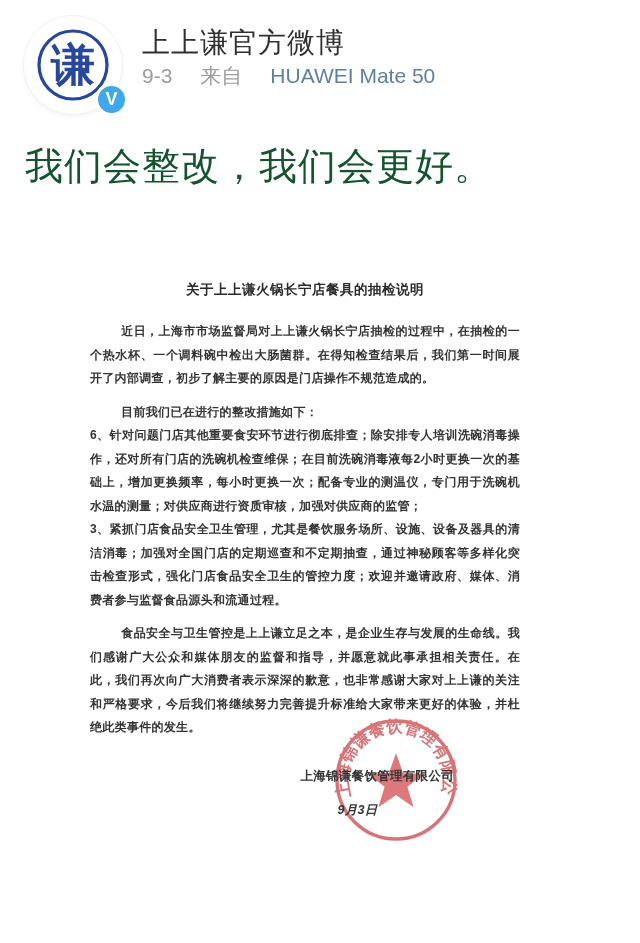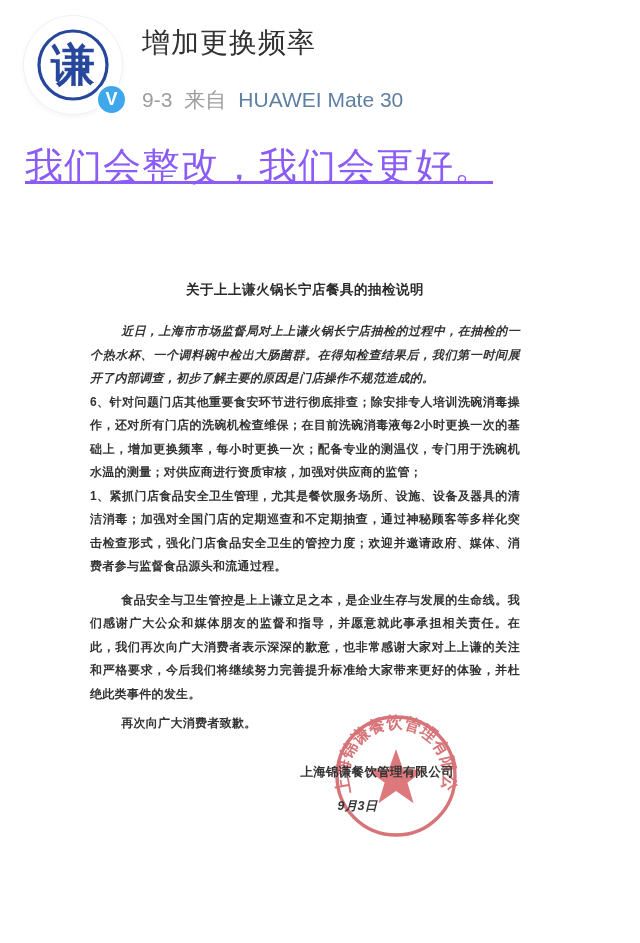--- a/index.html
+++ b/index.html
@@ -54,38 +54,37 @@
   }
   .header-text { margin-left: 20px; padding-top: 8px; }
   .username {
     font-size: 28px;
     color: #303030;
     font-weight: 500;
     letter-spacing: 1px;
     cursor: pointer;
   }
   .meta {
-    margin-top: 24px;
+    margin-top: 0;
     font-size: 21px;
     color: #9d9d9d;
     display: flex;
-    gap: 12px;
+    gap: 28px;
     align-items: baseline;
   }
   .source-link { color: #5d7fa3; cursor: pointer; }
 
   
   .post-text {
     padding: 27px 14px 0 25px;
     font-size: 38px;
     line-height: 50px;
-    color: #8b5cf6;
+    color: #14532d;
     font-weight: 500;
     letter-spacing: 1px;
-    text-decoration: underline;
   }
 
   
   .doc {
     position: relative;
     margin-top: 6px;
     cursor: pointer;
   }
   .doc-title {
     width: 430px;
@@ -101,21 +100,21 @@
     margin-left: 90px;
     font-size: 12px;
     font-weight: 700;
     color: #333333;
     line-height: 23.5px;
     text-align: justify;
     letter-spacing: 0.3px;
   }
   .doc-body p { margin: 0; }
   .indent { text-indent: 2.6em; }
-  .gap-lg { margin-top: 21px !important; font-style: italic; }
+  .gap-lg { margin-top: 21px !important; }
   .gap-md { margin-top: 10px !important; }
   .gap-sm { margin-top: 6px !important; }
 
   
   .sig {
     position: relative;
     width: max-content;
     margin: 25px 66px 0 auto;
   }
   .sig-company {
@@ -156,40 +155,40 @@
     <div class="avatar-wrap">
       <div class="avatar-circle">
         <svg width="76" height="76" viewBox="0 0 76 76">
           <circle cx="38" cy="38" r="34" fill="#ffffff" stroke="#26479c" stroke-width="3.2"></circle>
           <text x="38" y="53" text-anchor="middle" font-family="'DejaVu Serif', serif" font-size="44" font-weight="700" fill="#26479c">谦</text>
         </svg>
       </div>
       <span class="v-badge">V</span>
     </div>
     <div class="header-text">
-      <div class="username">增加更换频率</div>
+      <div class="username">上上谦官方微博</div>
       <div class="meta">
         <span>9-3</span>
         <span>来自</span>
-        <span class="source-link">HUAWEI Mate 30</span>
+        <span class="source-link">HUAWEI Mate 50</span>
       </div>
     </div>
   </header>
 
   <div class="post-text">我们会整改，我们会更好。</div>
 
   <figure class="doc">
     <div class="doc-title">关于上上谦火锅长宁店餐具的抽检说明</div>
 
     <div class="doc-body">
       <p class="indent gap-lg">近日，上海市市场监督局对上上谦火锅长宁店抽检的过程中，在抽检的一个热水杯、一个调料碗中检出大肠菌群。在得知检查结果后，我们第一时间展开了内部调查，初步了解主要的原因是门店操作不规范造成的。</p>
+      <p class="indent gap-md">目前我们已在进行的整改措施如下：</p>
       <p>6、针对问题门店其他重要食安环节进行彻底排查；除安排专人培训洗碗消毒操作，还对所有门店的洗碗机检查维保；在目前洗碗消毒液每2小时更换一次的基础上，增加更换频率，每小时更换一次；配备专业的测温仪，专门用于洗碗机水温的测量；对供应商进行资质审核，加强对供应商的监管；</p>
-      <p>1、紧抓门店食品安全卫生管理，尤其是餐饮服务场所、设施、设备及器具的清洁消毒；加强对全国门店的定期巡查和不定期抽查，通过神秘顾客等多样化突击检查形式，强化门店食品安全卫生的管控力度；欢迎并邀请政府、媒体、消费者参与监督食品源头和流通过程。</p>
+      <p>3、紧抓门店食品安全卫生管理，尤其是餐饮服务场所、设施、设备及器具的清洁消毒；加强对全国门店的定期巡查和不定期抽查，通过神秘顾客等多样化突击检查形式，强化门店食品安全卫生的管控力度；欢迎并邀请政府、媒体、消费者参与监督食品源头和流通过程。</p>
       <p class="indent gap-md">食品安全与卫生管控是上上谦立足之本，是企业生存与发展的生命线。我们感谢广大公众和媒体朋友的监督和指导，并愿意就此事承担相关责任。在此，我们再次向广大消费者表示深深的歉意，也非常感谢大家对上上谦的关注和严格要求，今后我们将继续努力完善提升标准给大家带来更好的体验，并杜绝此类事件的发生。</p>
-      <p class="indent gap-sm">再次向广大消费者致歉。</p>
 
       <div class="sig">
         <svg class="stamp" viewBox="0 0 170 170">
           <defs>
             <path id="arcpath" d="M 39.9 101.4 A 48 48 0 1 1 130.1 101.4" fill="none"></path>
           </defs>
           <circle cx="85" cy="85" r="59" fill="none" stroke="#cf565b" stroke-width="3.4"></circle>
           <polygon points="85,58 92.1,78.3 113.5,78.7 96.4,91.7 102.6,112.3 85,100 67.4,112.3 73.6,91.7 56.5,78.7 77.9,78.3" fill="#d24a4f" opacity="0.9"></polygon>
           <text font-size="17" font-weight="700" fill="#cf565b" font-family="'Liberation Sans', sans-serif">
             <textPath href="#arcpath" startOffset="0" textLength="198" lengthAdjust="spacingAndGlyphs">上海锦谦餐饮管理有限公司</textPath>

